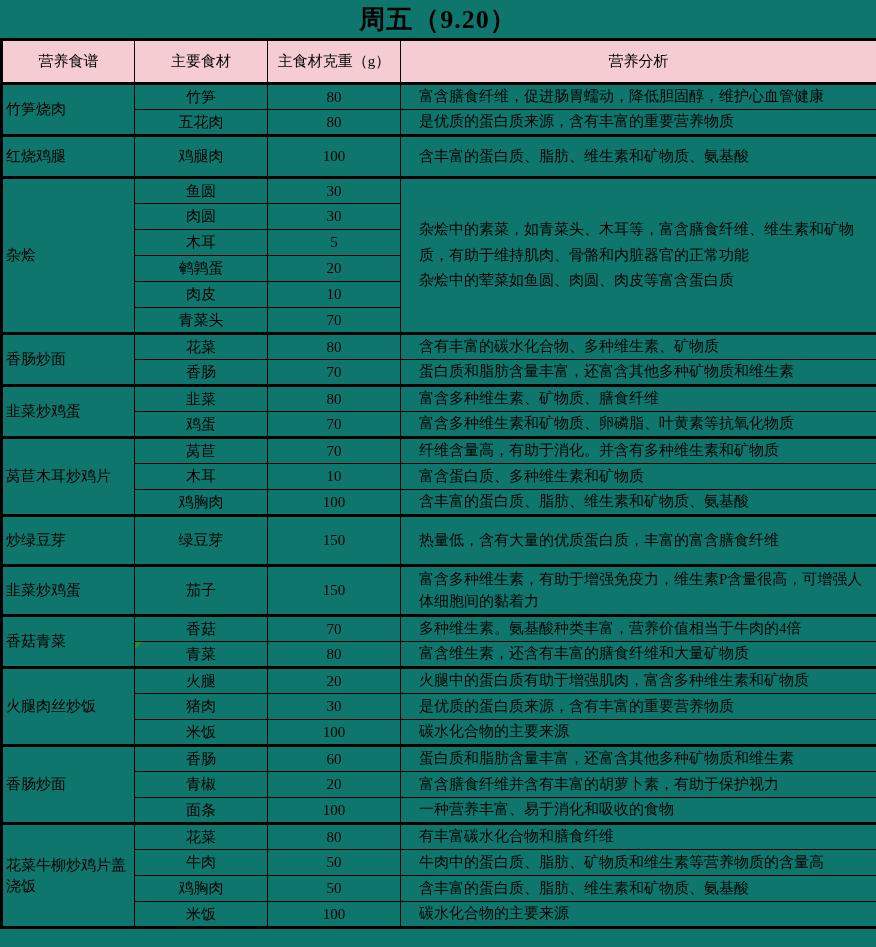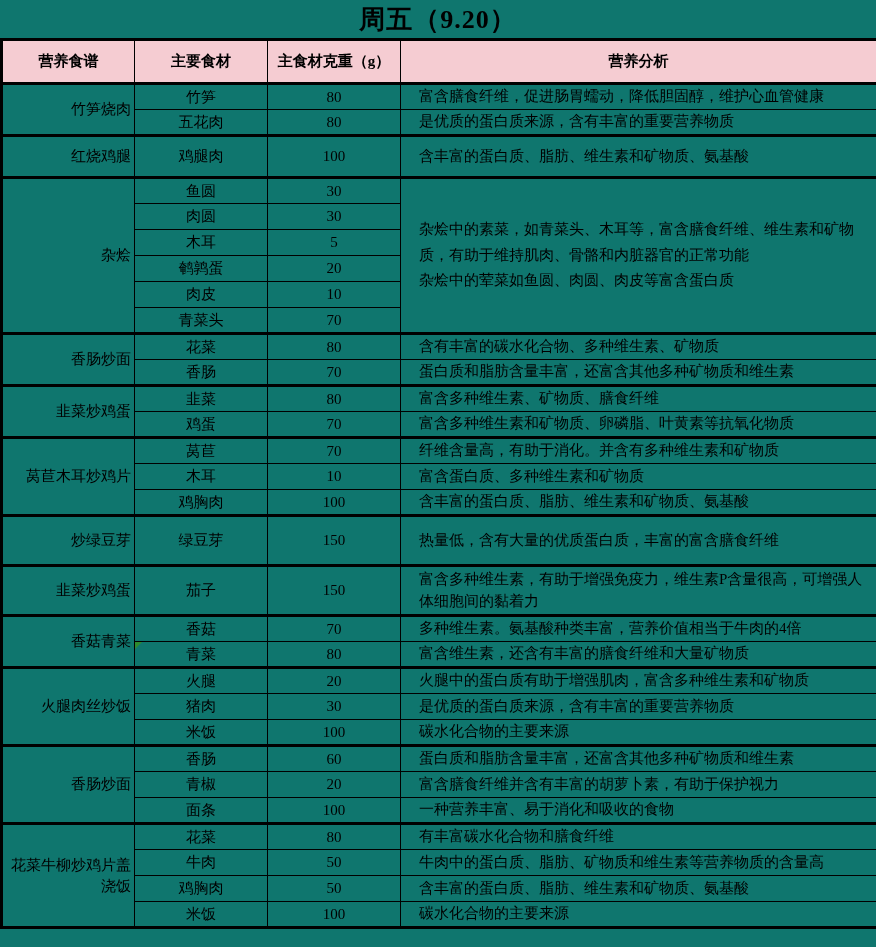--- a/index.html
+++ b/index.html
@@ -35,31 +35,31 @@
     border: 1px solid #000000;
     padding: 1px 3px;
     font-size: 15px;
     vertical-align: middle;
     overflow: hidden;
     box-sizing: border-box;
   }
   thead th {
     background: #F5CCD2;
     height: 44px;
-    font-weight: bold;
+    font-weight: normal;
     text-align: center;
     border-bottom: 3px solid #000000;
     padding: 1px 1px;
   }
   tbody tr { height: 26px; }
   tbody tr.h42 { height: 42px; }
   tbody tr.h50 { height: 50px; }
   tr.group-start > td { border-top: 3px solid #000000; }
   td.recipe {
-    text-align: right;
+    text-align: left;
     line-height: 1.35;
   }
   td.ingredient { text-align: center; position: relative; }
   td.weight { text-align: center; }
   td.analysis {
     text-align: left;
     padding-left: 18px;
     line-height: 1.45;
     word-break: break-all;
   }

